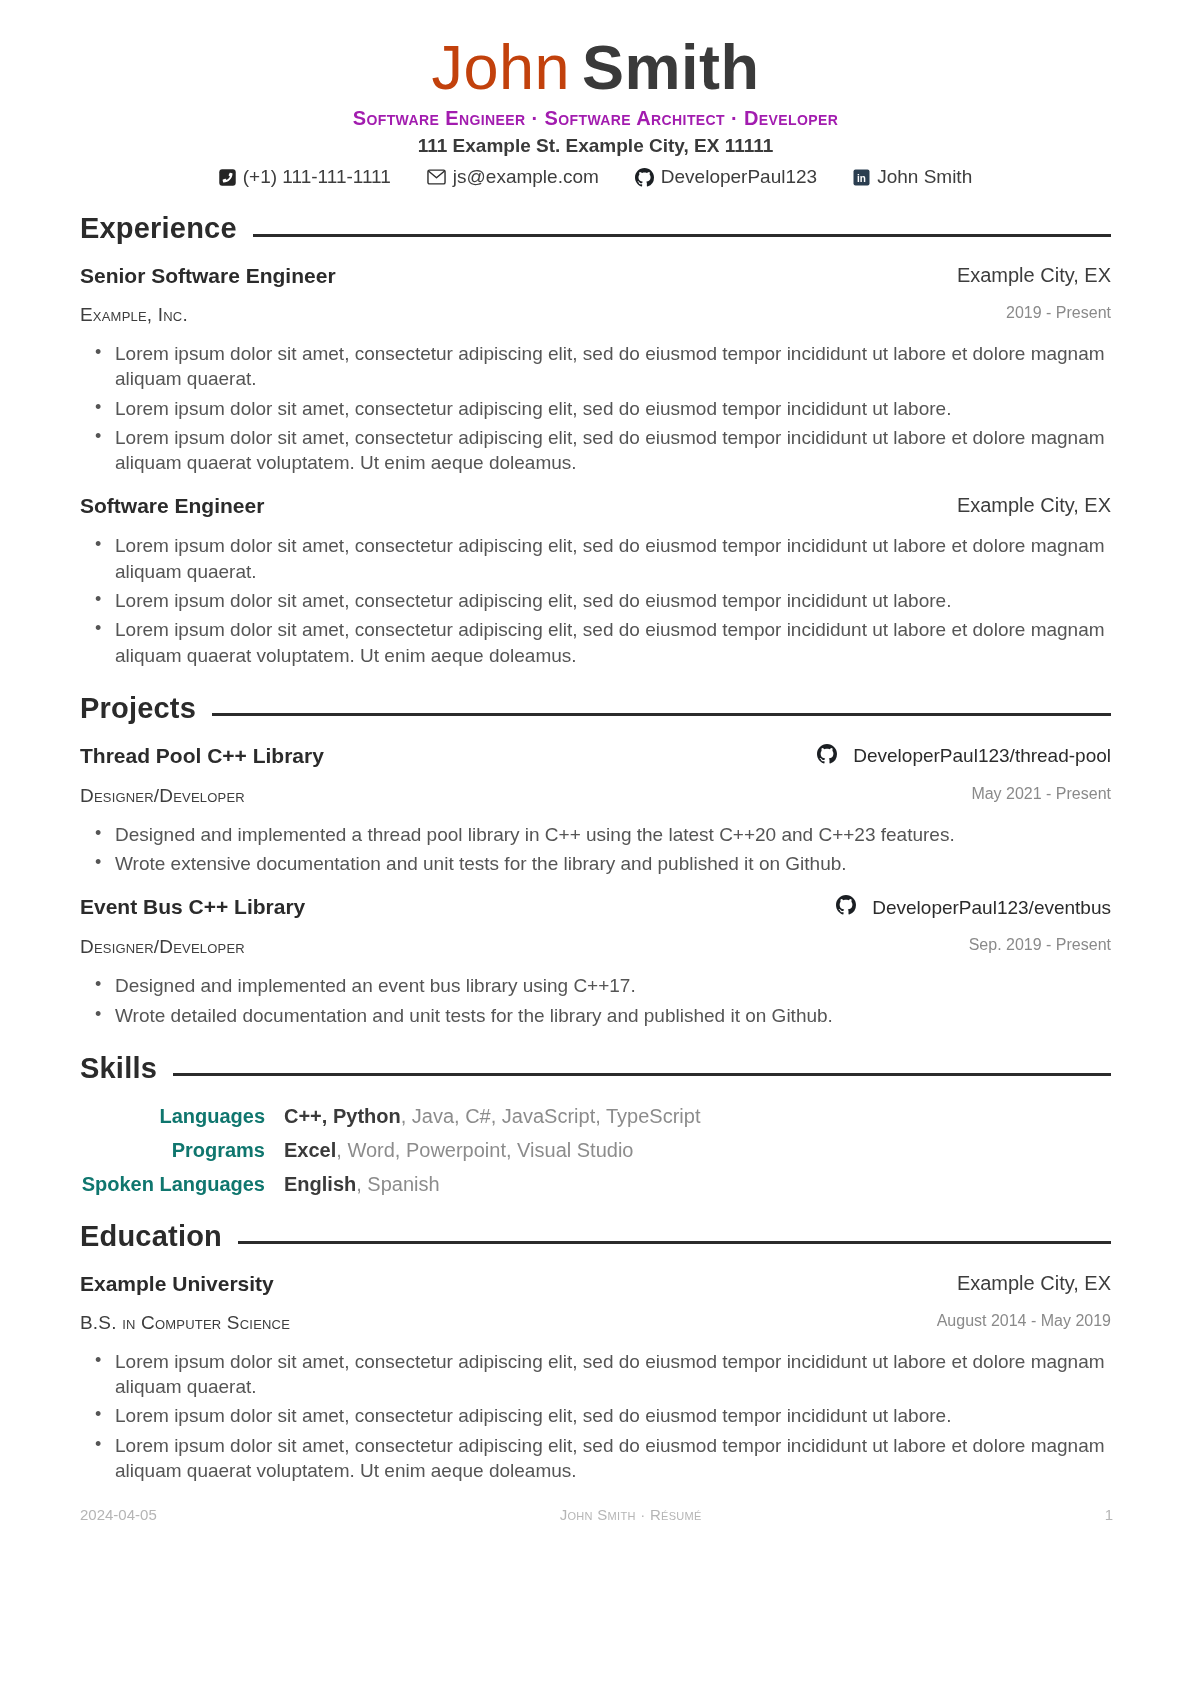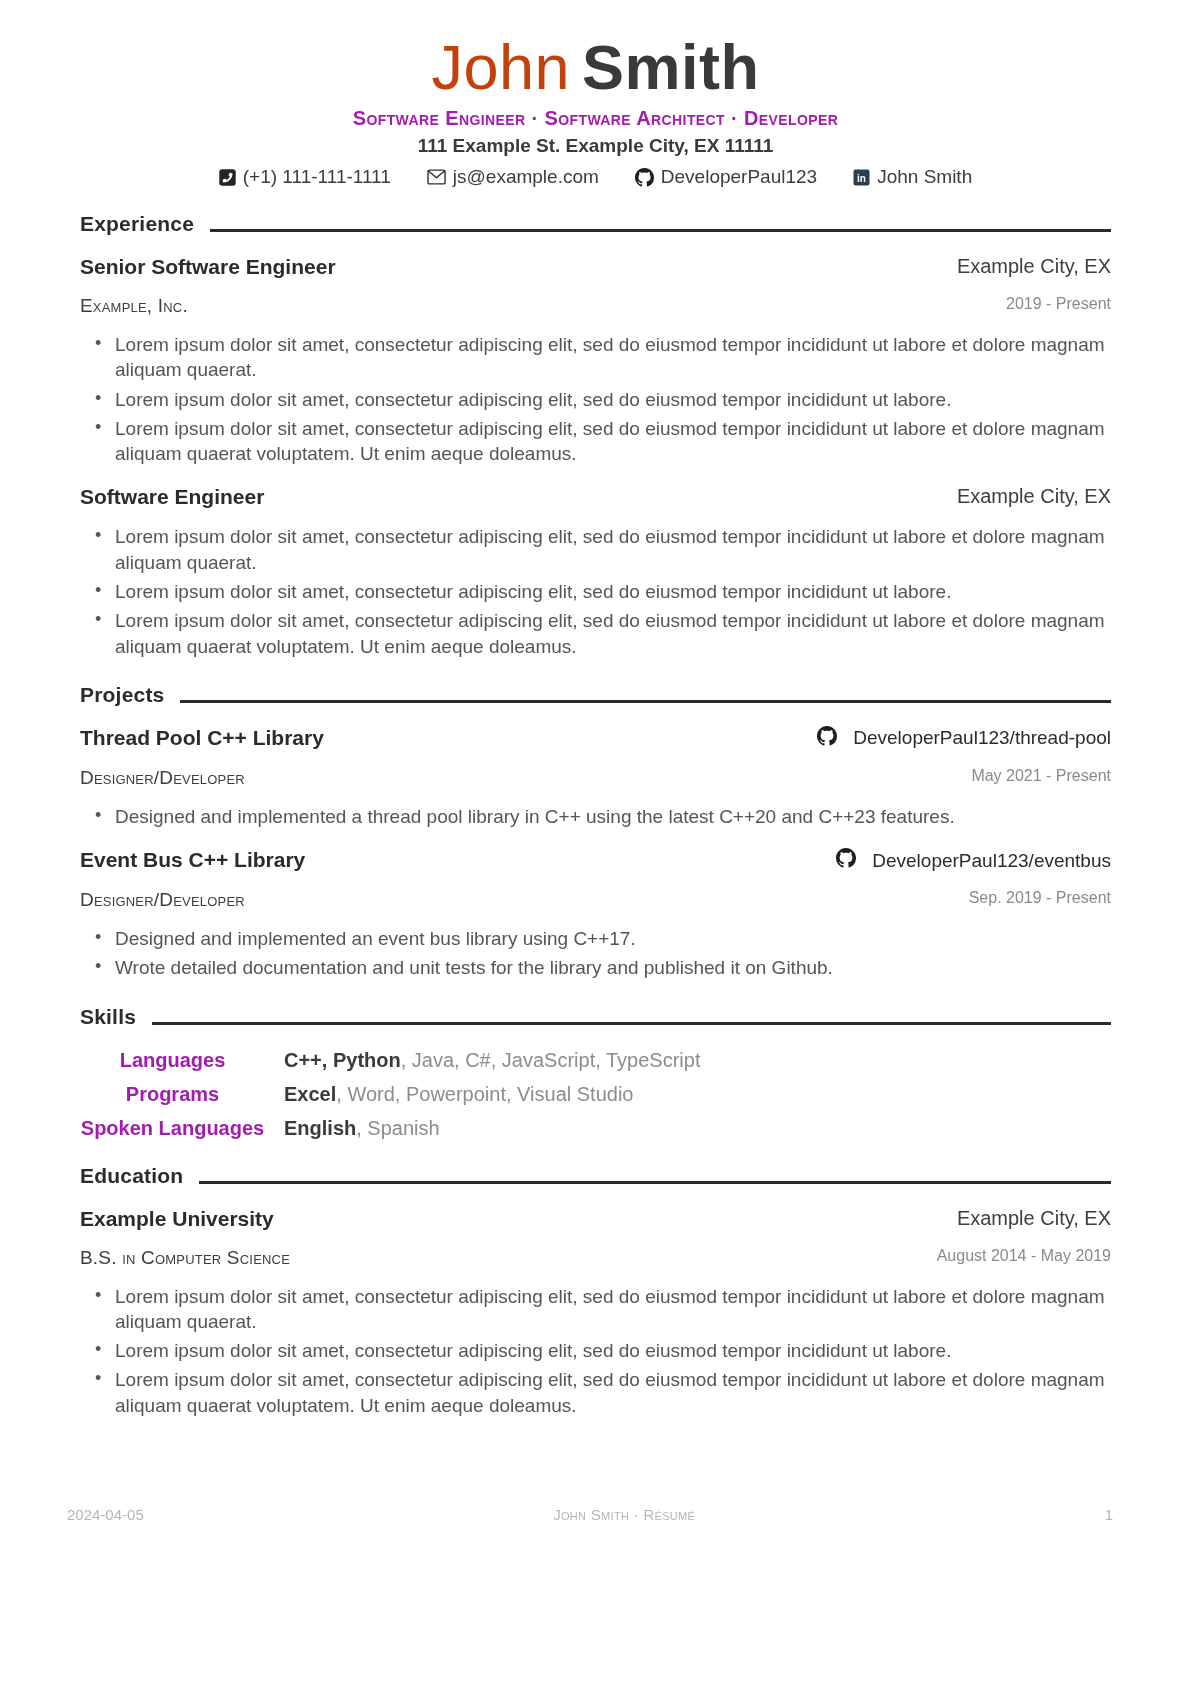--- a/index.html
+++ b/index.html
@@ -22,21 +22,21 @@
   .address { margin-top: 5px; font-size: 19px; font-weight: 700; color: #3a3a3a; }
   .contacts {
     margin-top: 9px; display: flex; justify-content: center; align-items: center;
     gap: 36px; font-size: 19px; color: #3d3d3d;
   }
   .contact { display: inline-flex; align-items: center; gap: 7px; }
   .contact svg { display: block; }
 
   
   .sec { display: flex; align-items: center; margin-top: 24px; }
-  .sec h2 { font-size: 21px; font-weight: 700; color: #2b2b2b; letter-spacing: 0.2px; }
+  .sec h2 { font-size: 29px; font-weight: 700; color: #2b2b2b; letter-spacing: 0.2px; }
   .rule { flex: 1; height: 3px; background: #2b2b2b; margin-left: 16px; margin-top: 13px; }
 
   
   .entry { margin-top: 19px; }
   .erow { display: flex; justify-content: space-between; align-items: flex-start; }
   .etitle { font-size: 21px; font-weight: 700; color: #2b2b2b; }
   .eloc   { font-size: 20px; color: #3d3d3d; }
   .esub   { margin-top: 16px; }
   .ecompany { font-size: 19px; color: #3d3d3d; font-variant: small-caps; letter-spacing: 0.2px; }
   .edates { font-size: 16px; color: #8a8a8a; }
@@ -47,27 +47,27 @@
     position: relative; padding-left: 35px; font-size: 19px; color: #555555;
     line-height: 1.33; margin-bottom: 4px; hyphens: auto; -webkit-hyphens: auto;
   }
   ul.bullets li::before {
     content: "•"; position: absolute; left: 15px; top: 0; color: #555555; font-size: 18px;
   }
 
   
   .skills-table { margin-top: 20px; }
   .skill-row { display: flex; align-items: baseline; margin-bottom: 11px; }
-  .skill-label { width: 185px; text-align: center; font-size: 20px; font-weight: 700; color: #a21caf; }
+  .skill-label { width: 185px; text-align: right; font-size: 20px; font-weight: 700; color: #0f766e; }
   .skill-val { margin-left: 19px; font-size: 20px; color: #8c8c8c; }
   .skill-val .strong { color: #3a3a3a; font-weight: 700; }
 
   
   .footer {
-    position: absolute; left: 67px; right: 78px; top: 1506px;
+    position: absolute; left: 80px; right: 78px; top: 1506px;
     display: flex; justify-content: space-between; align-items: baseline;
     font-size: 15px; color: #b5b5b5;
   }
   .footer .ftitle { font-variant: small-caps; letter-spacing: 0.3px; }
 </style>
 </head>
 <body>
 
 <div class="page">
   <div class="content">
@@ -166,20 +166,21 @@
           </span>
           <span>DeveloperPaul123/thread-pool</span>
         </span>
       </div>
       <div class="erow esub">
         <span class="ecompany">Designer/Developer</span>
         <span class="edates">May 2021 - Present</span>
       </div>
       <ul class="bullets">
         <li>Designed and implemented a thread pool library in C++ using the latest C++20 and C++23 features.</li>
+        <li>Wrote extensive documentation and unit tests for the library and published it on Github.</li>
       </ul>
     </div>
 
     <div class="entry">
       <div class="erow">
         <span class="etitle">Event Bus C++ Library</span>
         <span class="repo">
           <span>
             <svg width="20" height="20" viewBox="0 0 16 16">
                 <path fill="#1b1f23" d="M8 0C3.58 0 0 3.58 0 8c0 3.54 2.29 6.53 5.47 7.59.4.07.55-.17.55-.38 0-.19-.01-.82-.01-1.49-2.01.37-2.53-.49-2.69-.94-.09-.23-.48-.94-.82-1.13-.28-.15-.68-.52-.01-.53.63-.01 1.08.58 1.23.82.72 1.21 1.87.87 2.33.66.07-.52.28-.87.51-1.07-1.78-.2-3.64-.89-3.64-3.95 0-.87.31-1.59.82-2.15-.08-.2-.36-1.02.08-2.12 0 0 .67-.21 2.2.82.64-.18 1.32-.27 2-.27s1.36.09 2 .27c1.53-1.04 2.2-.82 2.2-.82.44 1.1.16 1.92.08 2.12.51.56.82 1.27.82 2.15 0 3.07-1.87 3.75-3.65 3.95.29.25.54.73.54 1.48 0 1.07-.01 1.93-.01 2.2 0 .21.15.46.55.38A8.01 8.01 0 0 0 16 8c0-4.42-3.58-8-8-8z"></path>

